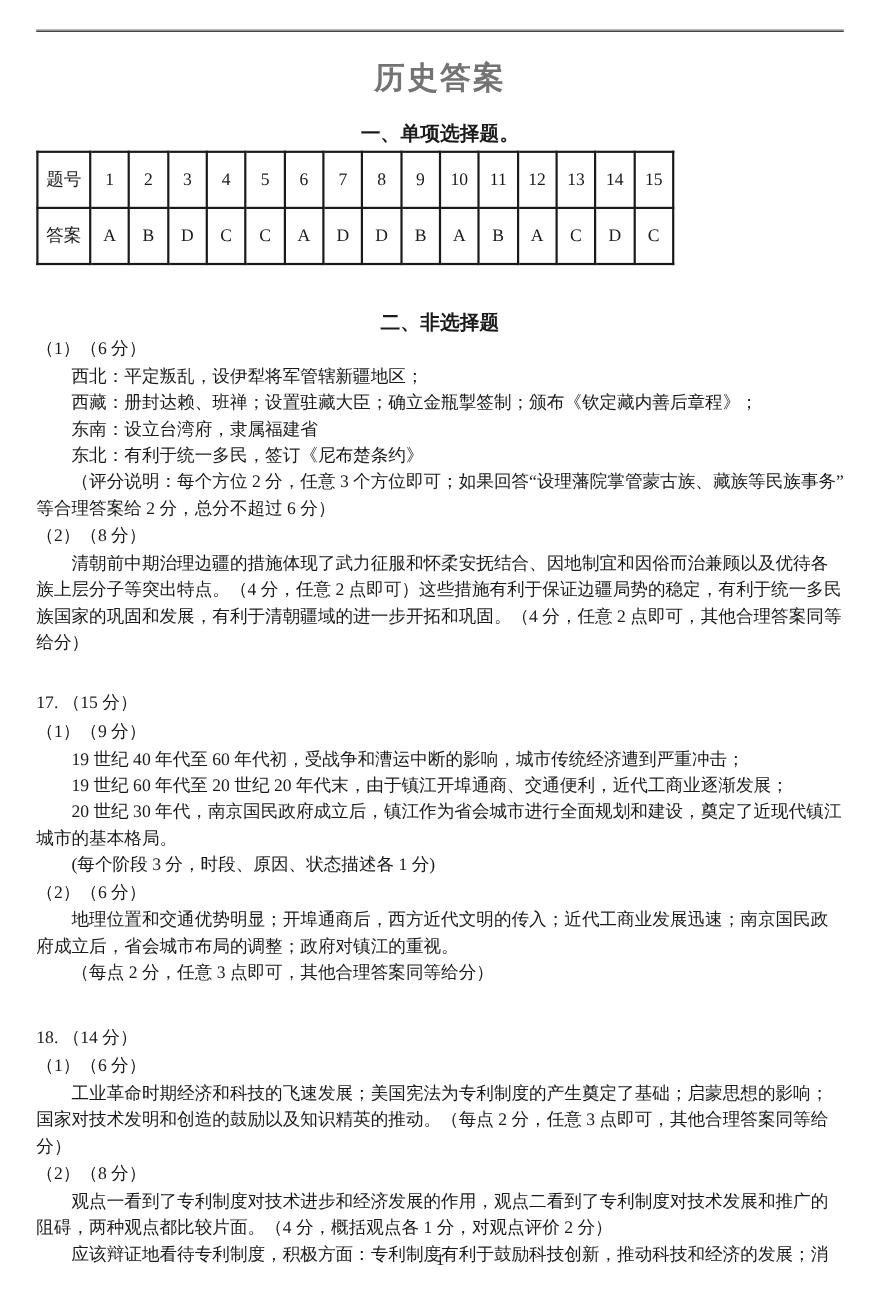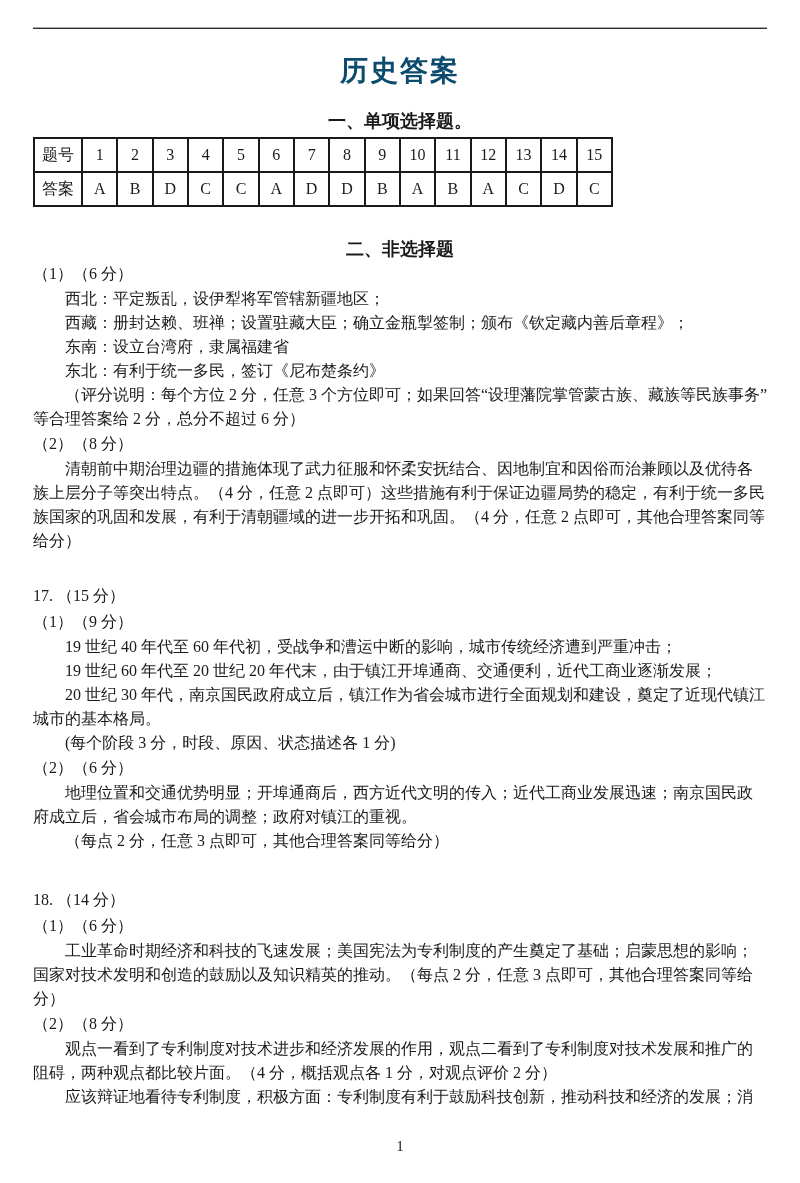--- a/index.html
+++ b/index.html
@@ -21,40 +21,40 @@
     border-top: 1px solid #a9a9a9;
   }
   .doc-title {
     margin-top: 24px;
     text-align: center;
     font-family: "Liberation Sans", "DejaVu Sans", sans-serif;
     font-weight: bold;
     font-size: 28px;
     line-height: 36px;
     letter-spacing: 2px;
-    color: #0c4a6e;
+    color: #737373;
   }
   .sec-heading {
     margin: 20px 33px 0 33px;
     font-family: "Liberation Sans", "DejaVu Sans", sans-serif;
     font-weight: bold;
     font-size: 18px;
     line-height: 24px;
     text-align: center;
   }
-  .sec-heading.second { margin-top: 30px; }
+  .sec-heading.second { margin-top: 40px; }
   table.answer-table {
     margin: 4px 0 0 33px;
     width: 580px;
     border-collapse: collapse;
     table-layout: fixed;
   }
   table.answer-table td {
     border: 2px solid #1a1a1a;
-    height: 34px;
+    height: 51px;
     text-align: center;
     vertical-align: middle;
     font-size: 16px;
     padding: 0;
   }
   table.answer-table td.rowlabel {
     width: 48px;
     font-size: 16px;
   }
   .qa {

